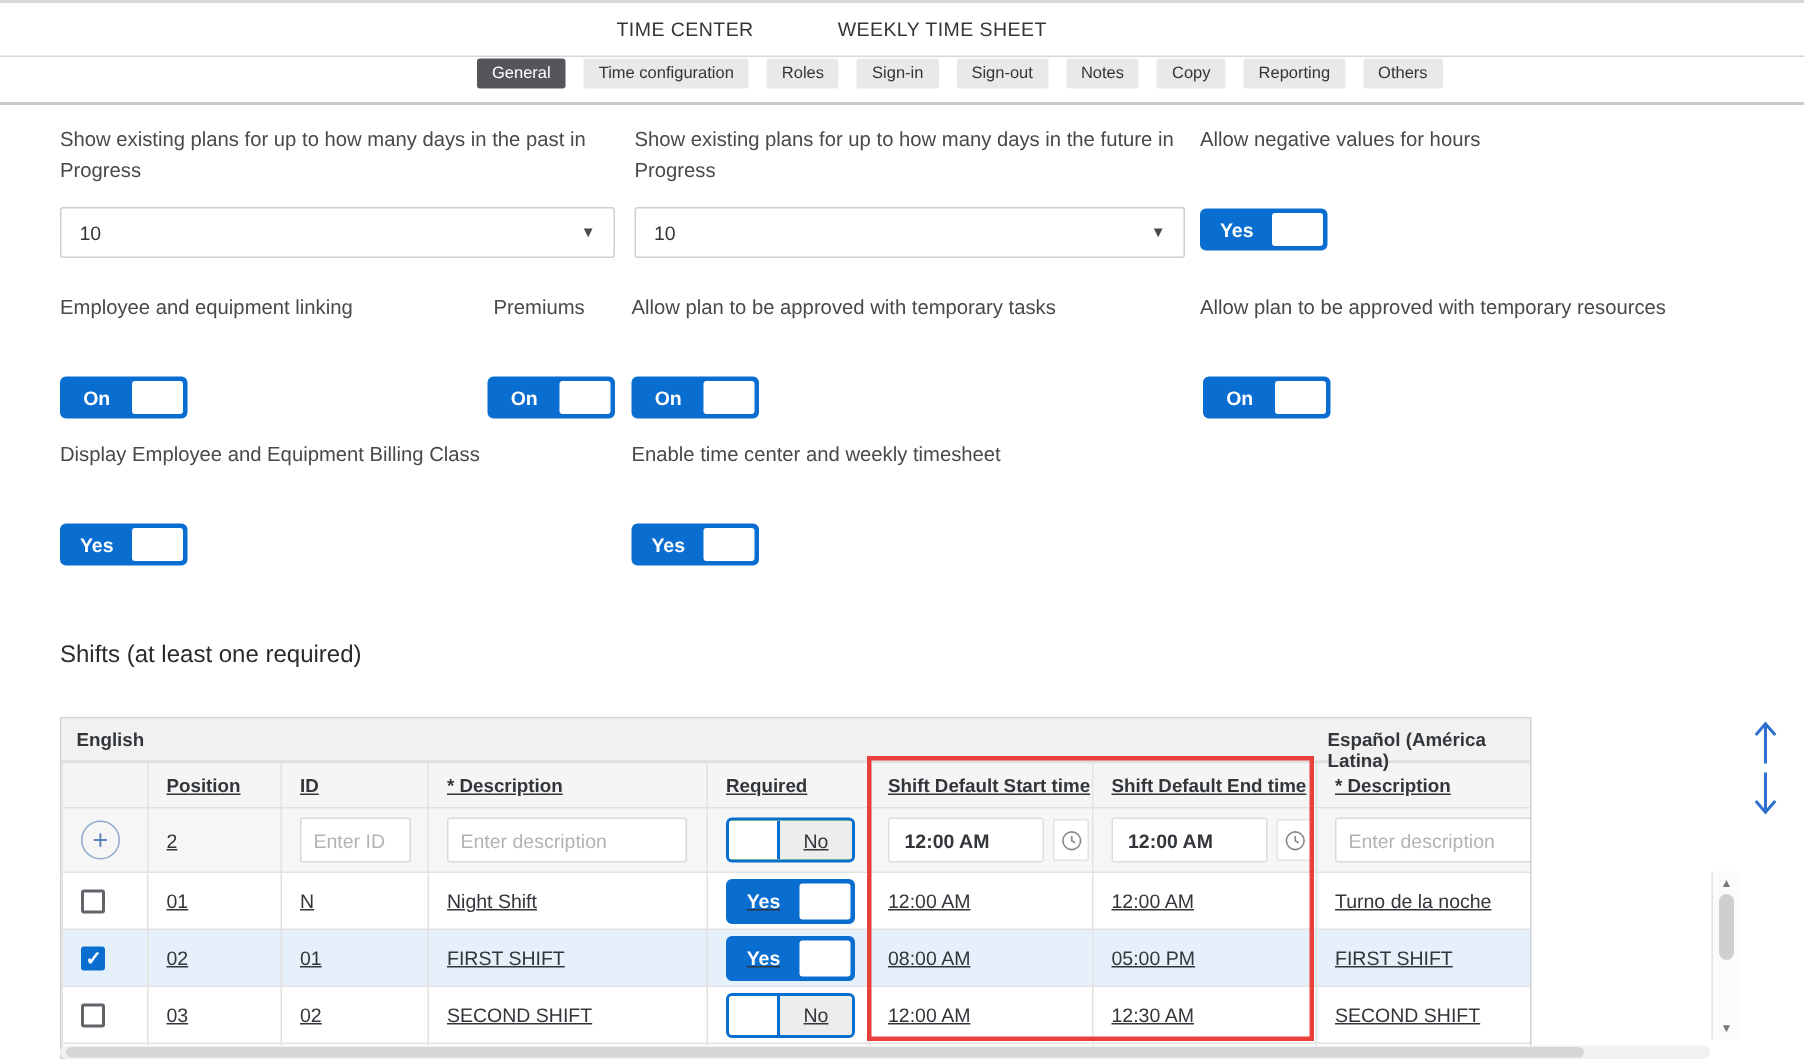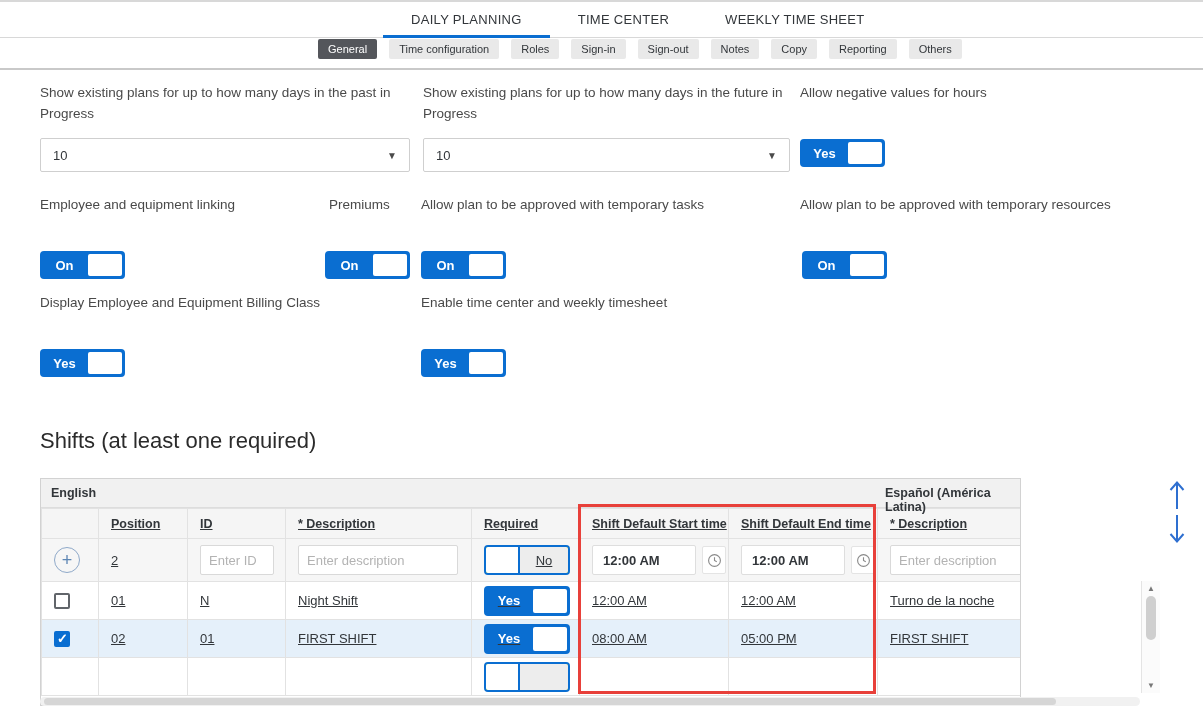--- a/index.html
+++ b/index.html
@@ -18,21 +18,21 @@
   
   .subtabbar { position:absolute; left:0; top:39px; width:1203px; height:31px;
     background:#fff; border-bottom:2px solid #c9c9c9; display:flex; align-items:flex-start;
     gap:12px; padding-left:318px; }
   .chip { background:#e9e9e9; color:#32363a; font-size:11px; padding:4px 10px;
     border-radius:2px; white-space:nowrap; cursor:pointer; }
   .chip.active { background:#54565b; color:#fff; }
 
   
   .flabel { position:absolute; font-size:13.5px; line-height:1.55; color:#494949; }
-  .h-title { position:absolute; font-size:22px; color:#2b2b2b;text-align:right; }
+  .h-title { position:absolute; font-size:16px; color:#2b2b2b;text-align:right; }
 
   .select { position:absolute; height:34px; border:1px solid #cfcfcf; border-radius:2px;
     background:#fff; display:flex; align-items:center; padding:0 12px; font-size:13px;
     color:#32363a; cursor:pointer; }
   .select .caret { margin-left:auto; font-size:10px; color:#4a4a4a; }
 
   
   .toggle { position:absolute; width:85px; height:28px; border-radius:4px; display:flex;
     overflow:hidden; cursor:pointer; font-size:13px; }
   .toggle.in-cell { position:relative; width:86px; height:30px; }
@@ -107,21 +107,20 @@
     border:3px solid #e8403a; z-index:40; pointer-events:none; }
 
   
   .bluearrows { position:absolute; left:1167px; top:477px; width:30px; z-index:4; }
   .bluearrows svg { display:block; margin:2px 0; cursor:pointer; }
 </style>
 </head>
 <body>
 
 <div class="tabbar">
-  <div class="tab active">DAILY PLANNING</div>
   <div class="tab">TIME CENTER</div>
   <div class="tab">WEEKLY TIME SHEET</div>
 </div>
 
 <div class="subtabbar">
   <div class="chip active">General</div>
   <div class="chip">Time configuration</div>
   <div class="chip">Roles</div>
   <div class="chip">Sign-in</div>
   <div class="chip">Sign-out</div>
@@ -284,20 +283,37 @@
               <span class="t-knob"></span>
             </div>
           </td>
         <td>08:00 AM</td>
         <td>05:00 PM</td>
         <td>FIRST SHIFT</td>
         <td class="centercell"><span class="delicon">✕</span></td>
         <td class="centercell"></td>
       </tr>
 
+      <tr>
+        <td class="centercell"><span class="checkbox cb"></span></td>
+        <td>03</td>
+        <td>02</td>
+        <td>SECOND SHIFT</td>
+        <td>
+            <div class="toggle in-cell t-off">
+              <span class="t-label">No</span>
+              <span class="t-knob"></span>
+            </div>
+          </td>
+        <td>12:00 AM</td>
+        <td>12:30 AM</td>
+        <td>SECOND SHIFT</td>
+        <td class="centercell"><span class="delicon">✕</span></td>
+        <td class="centercell"></td>
+      </tr>
 
       <tr>
         <td class="centercell"></td>
           <td></td>
           <td></td>
           <td></td>
         <td>
             <div class="toggle in-cell t-off">
               <span class="t-label"></span>
               <span class="t-knob"></span>

